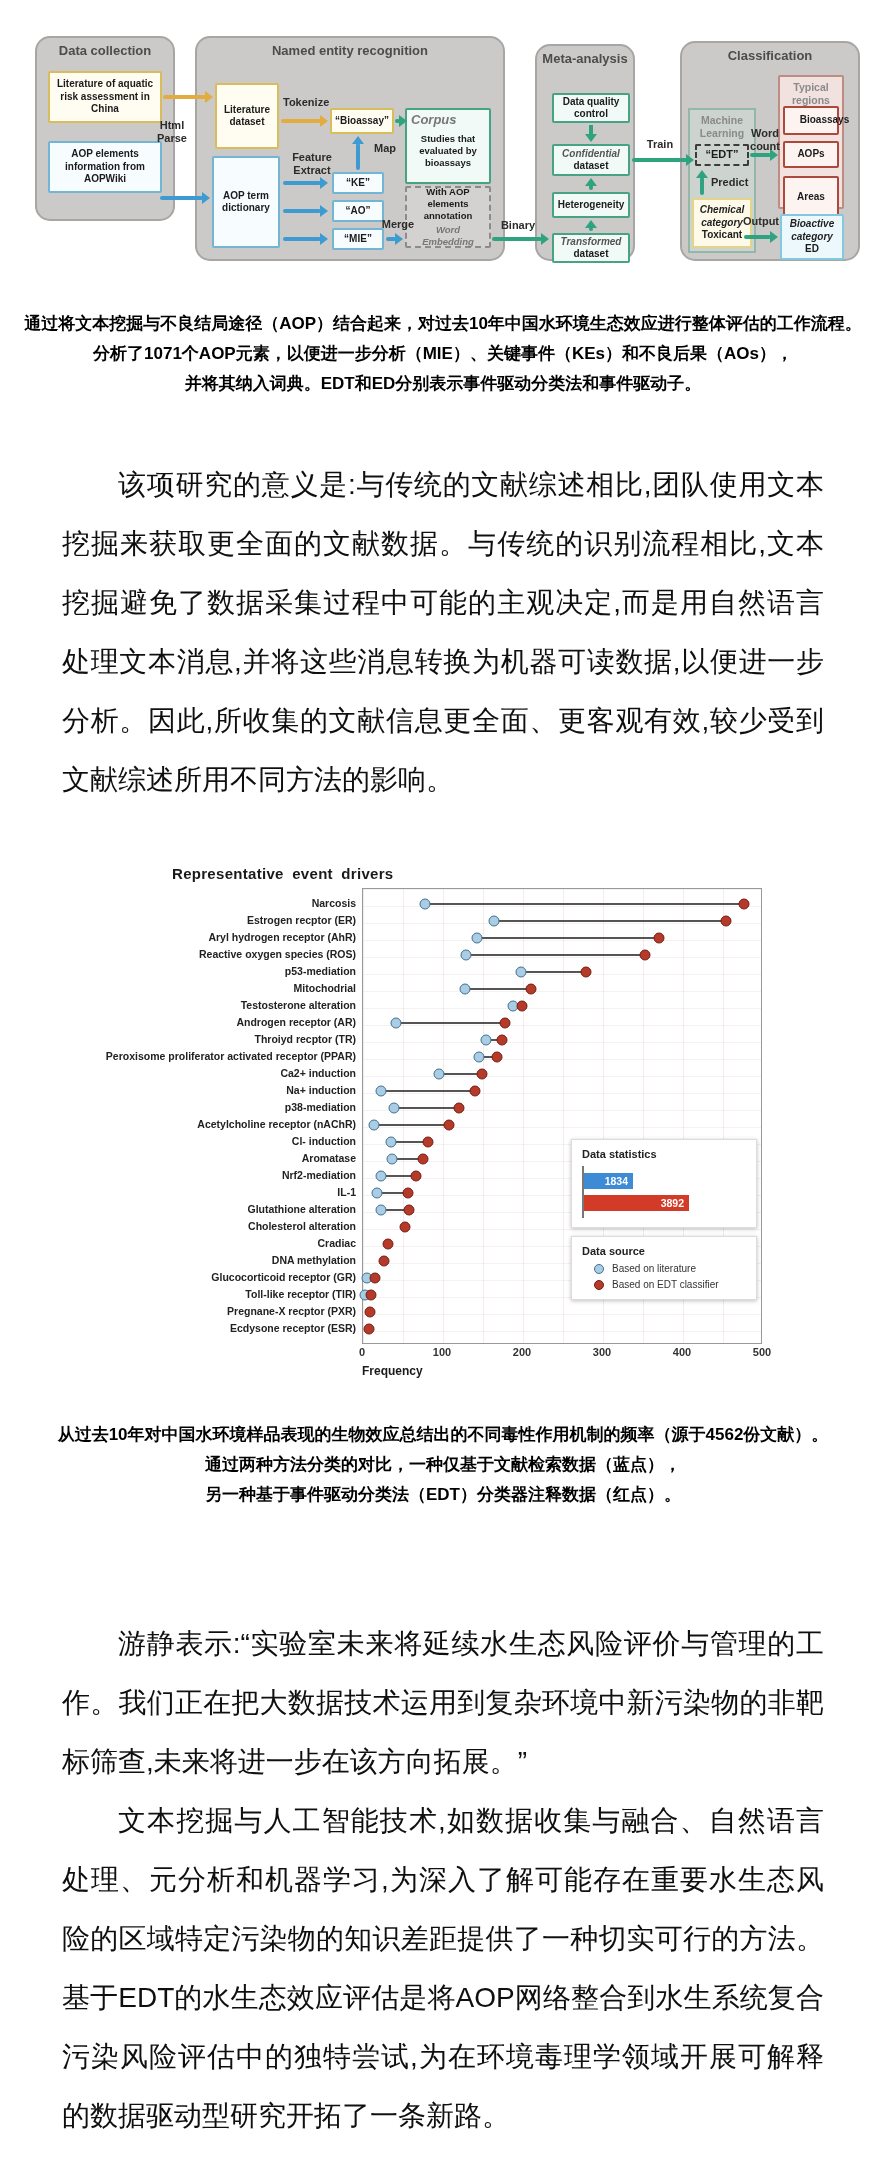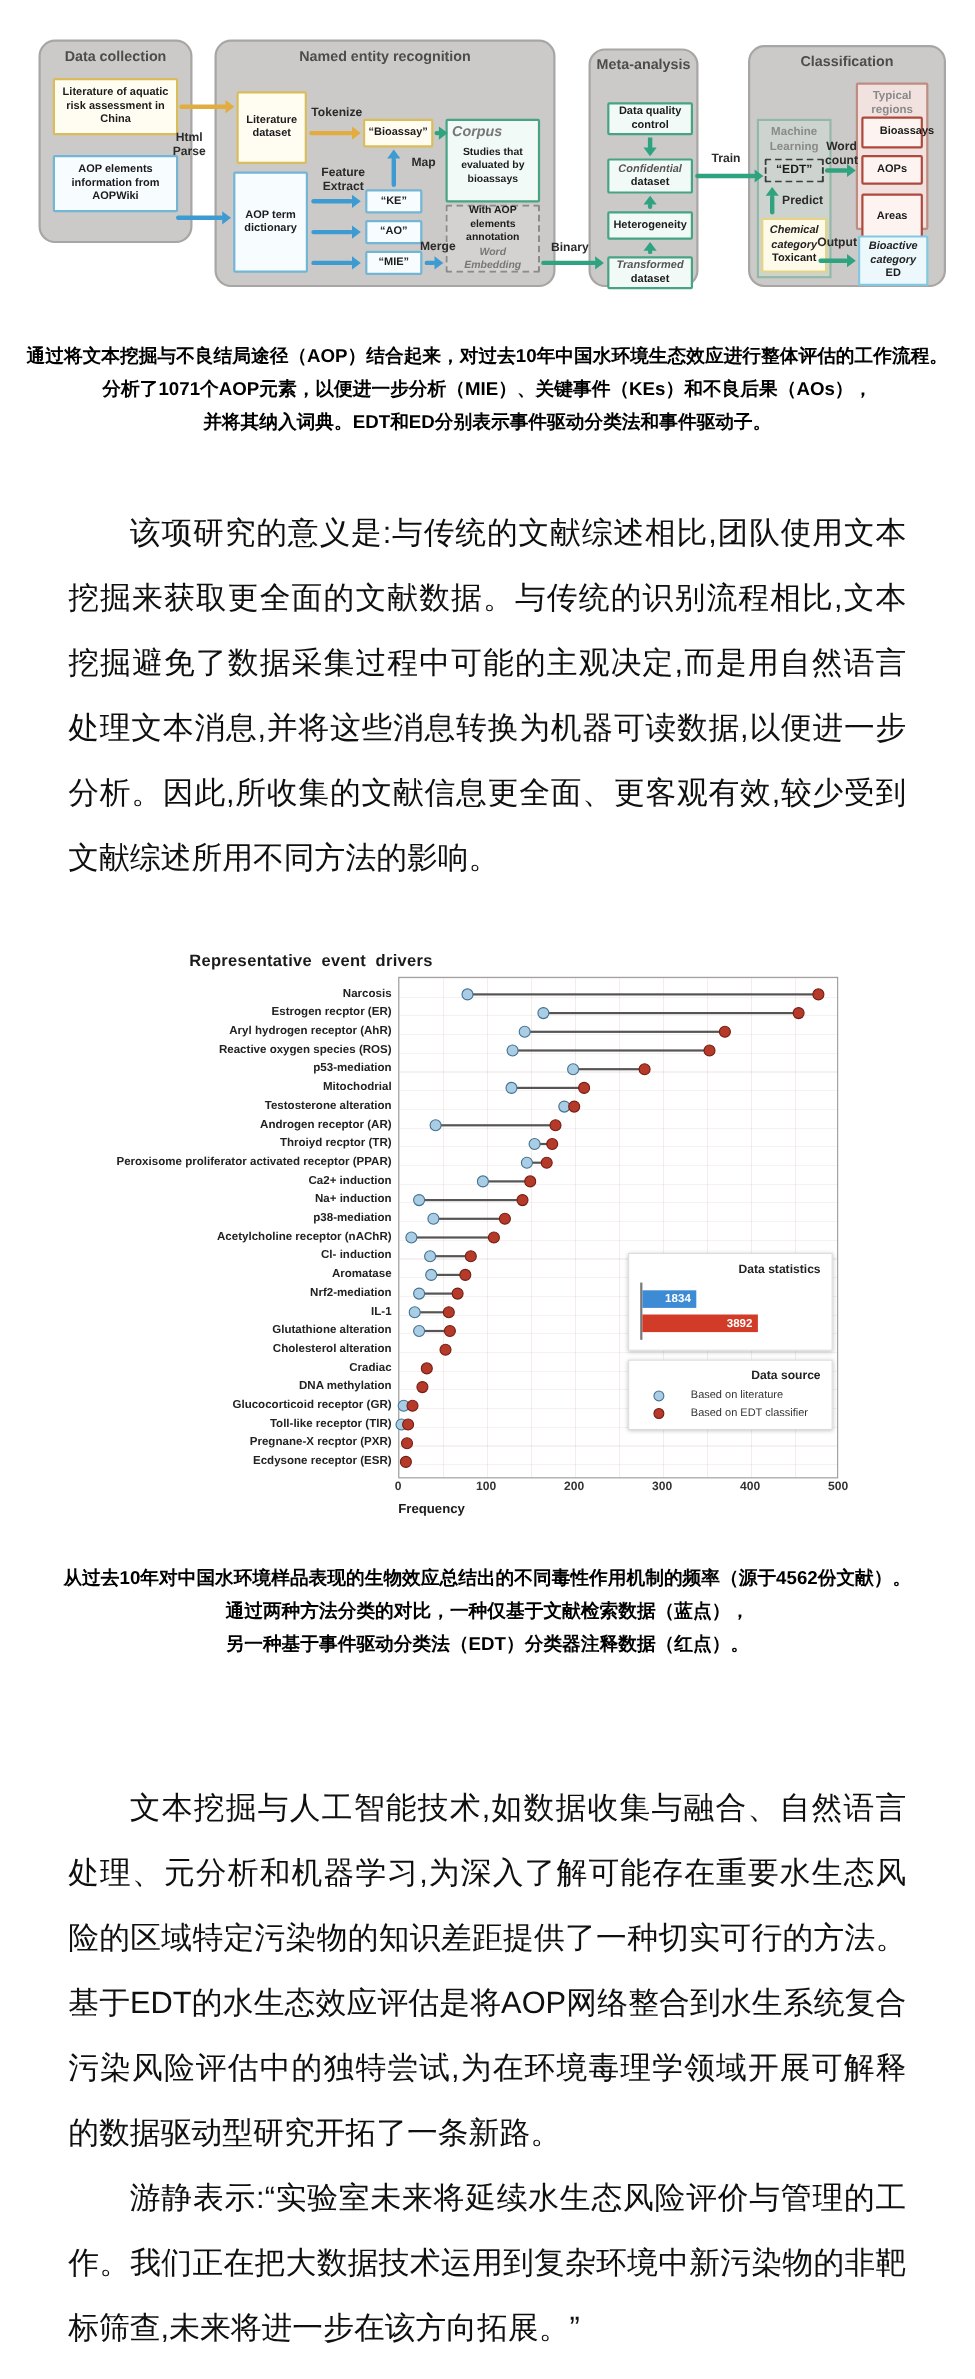--- a/index.html
+++ b/index.html
@@ -59,25 +59,25 @@
   .dot-blue{background:#a9cde4;border:1.5px solid #44708f;}
   .dot-red{background:#b53a29;border:1.5px solid #73ographic1e14;}
   .dot-red{background:#b53a29;border:1.5px solid #731e14;}
   .xticks{position:relative;height:16px;margin-left:252px;width:400px;}
   .xtick{position:absolute;top:2px;transform:translateX(-50%);font-size:11px;font-weight:bold;color:#333;}
   .xlabel{margin-left:252px;width:400px;font-size:12px;font-weight:bold;color:#1a1a1a;margin-top:4px;}
   
   .legend{position:absolute;top:250px;right:4px;width:186px;z-index:8;}
   .legbox{background:#fff;border:1px solid #dcdcdc;box-shadow:0 1px 4px rgba(0,0,0,.25);padding:8px 10px 9px;box-sizing:border-box;}
   .legbox + .legbox{margin-top:8px;}
-  .legtitle{text-align:right;font-weight:bold;font-size:11px;color:#222;margin-bottom:6px;}
+  .legtitle{text-align:left;font-weight:bold;font-size:11px;color:#222;margin-bottom:6px;}
   .statbars{border-left:2px solid #777;padding:1px 0;}
   .stat-bar{height:16px;margin:6px 0;display:flex;align-items:center;justify-content:flex-end;color:#fff;
             font-size:10.5px;font-weight:bold;padding-right:5px;box-sizing:border-box;}
-  .srcrow{display:flex;align-items:center;gap:24px;font-size:10px;color:#333;margin:5px 0 0 12px;}
+  .srcrow{display:flex;align-items:center;gap:8px;font-size:10px;color:#333;margin:5px 0 0 12px;}
   .srcdot{width:10px;height:10px;border-radius:50%;box-sizing:border-box;flex:0 0 auto;}
 </style>
 </head>
 <body>
 
 <div class="flowwrap">
 
   <div class="fpanel" style="left:35px;top:10px;width:140px;height:185px;">
     <div class="fpanel-title">Data collection</div>
   </div>
@@ -365,15 +365,15 @@
   <div class="xlabel">Frequency</div>
 </div>
 
 <div class="figcap" style="margin-top:42px;">
   <div>从过去10年对中国水环境样品表现的生物效应总结出的不同毒性作用机制的频率（源于4562份文献）。</div>
   <div>通过两种方法分类的对比，一种仅基于文献检索数据（蓝点），</div>
   <div>另一种基于事件驱动分类法（EDT）分类器注释数据（红点）。</div>
 </div>
 
 <div class="bodytext" style="margin-top:104px;">
+  <p>游静表示:“实验室未来将延续水生态风险评价与管理的工作。我们正在把大数据技术运用到复杂环境中新污染物的非靶标筛查,未来将进一步在该方向拓展。”</p>
   <p>文本挖掘与人工智能技术,如数据收集与融合、自然语言处理、元分析和机器学习,为深入了解可能存在重要水生态风险的区域特定污染物的知识差距提供了一种切实可行的方法。基于EDT的水生态效应评估是将AOP网络整合到水生系统复合污染风险评估中的独特尝试,为在环境毒理学领域开展可解释的数据驱动型研究开拓了一条新路。</p>
-  <p>游静表示:“实验室未来将延续水生态风险评价与管理的工作。我们正在把大数据技术运用到复杂环境中新污染物的非靶标筛查,未来将进一步在该方向拓展。”</p>
 </div>
 
 </body></html>

